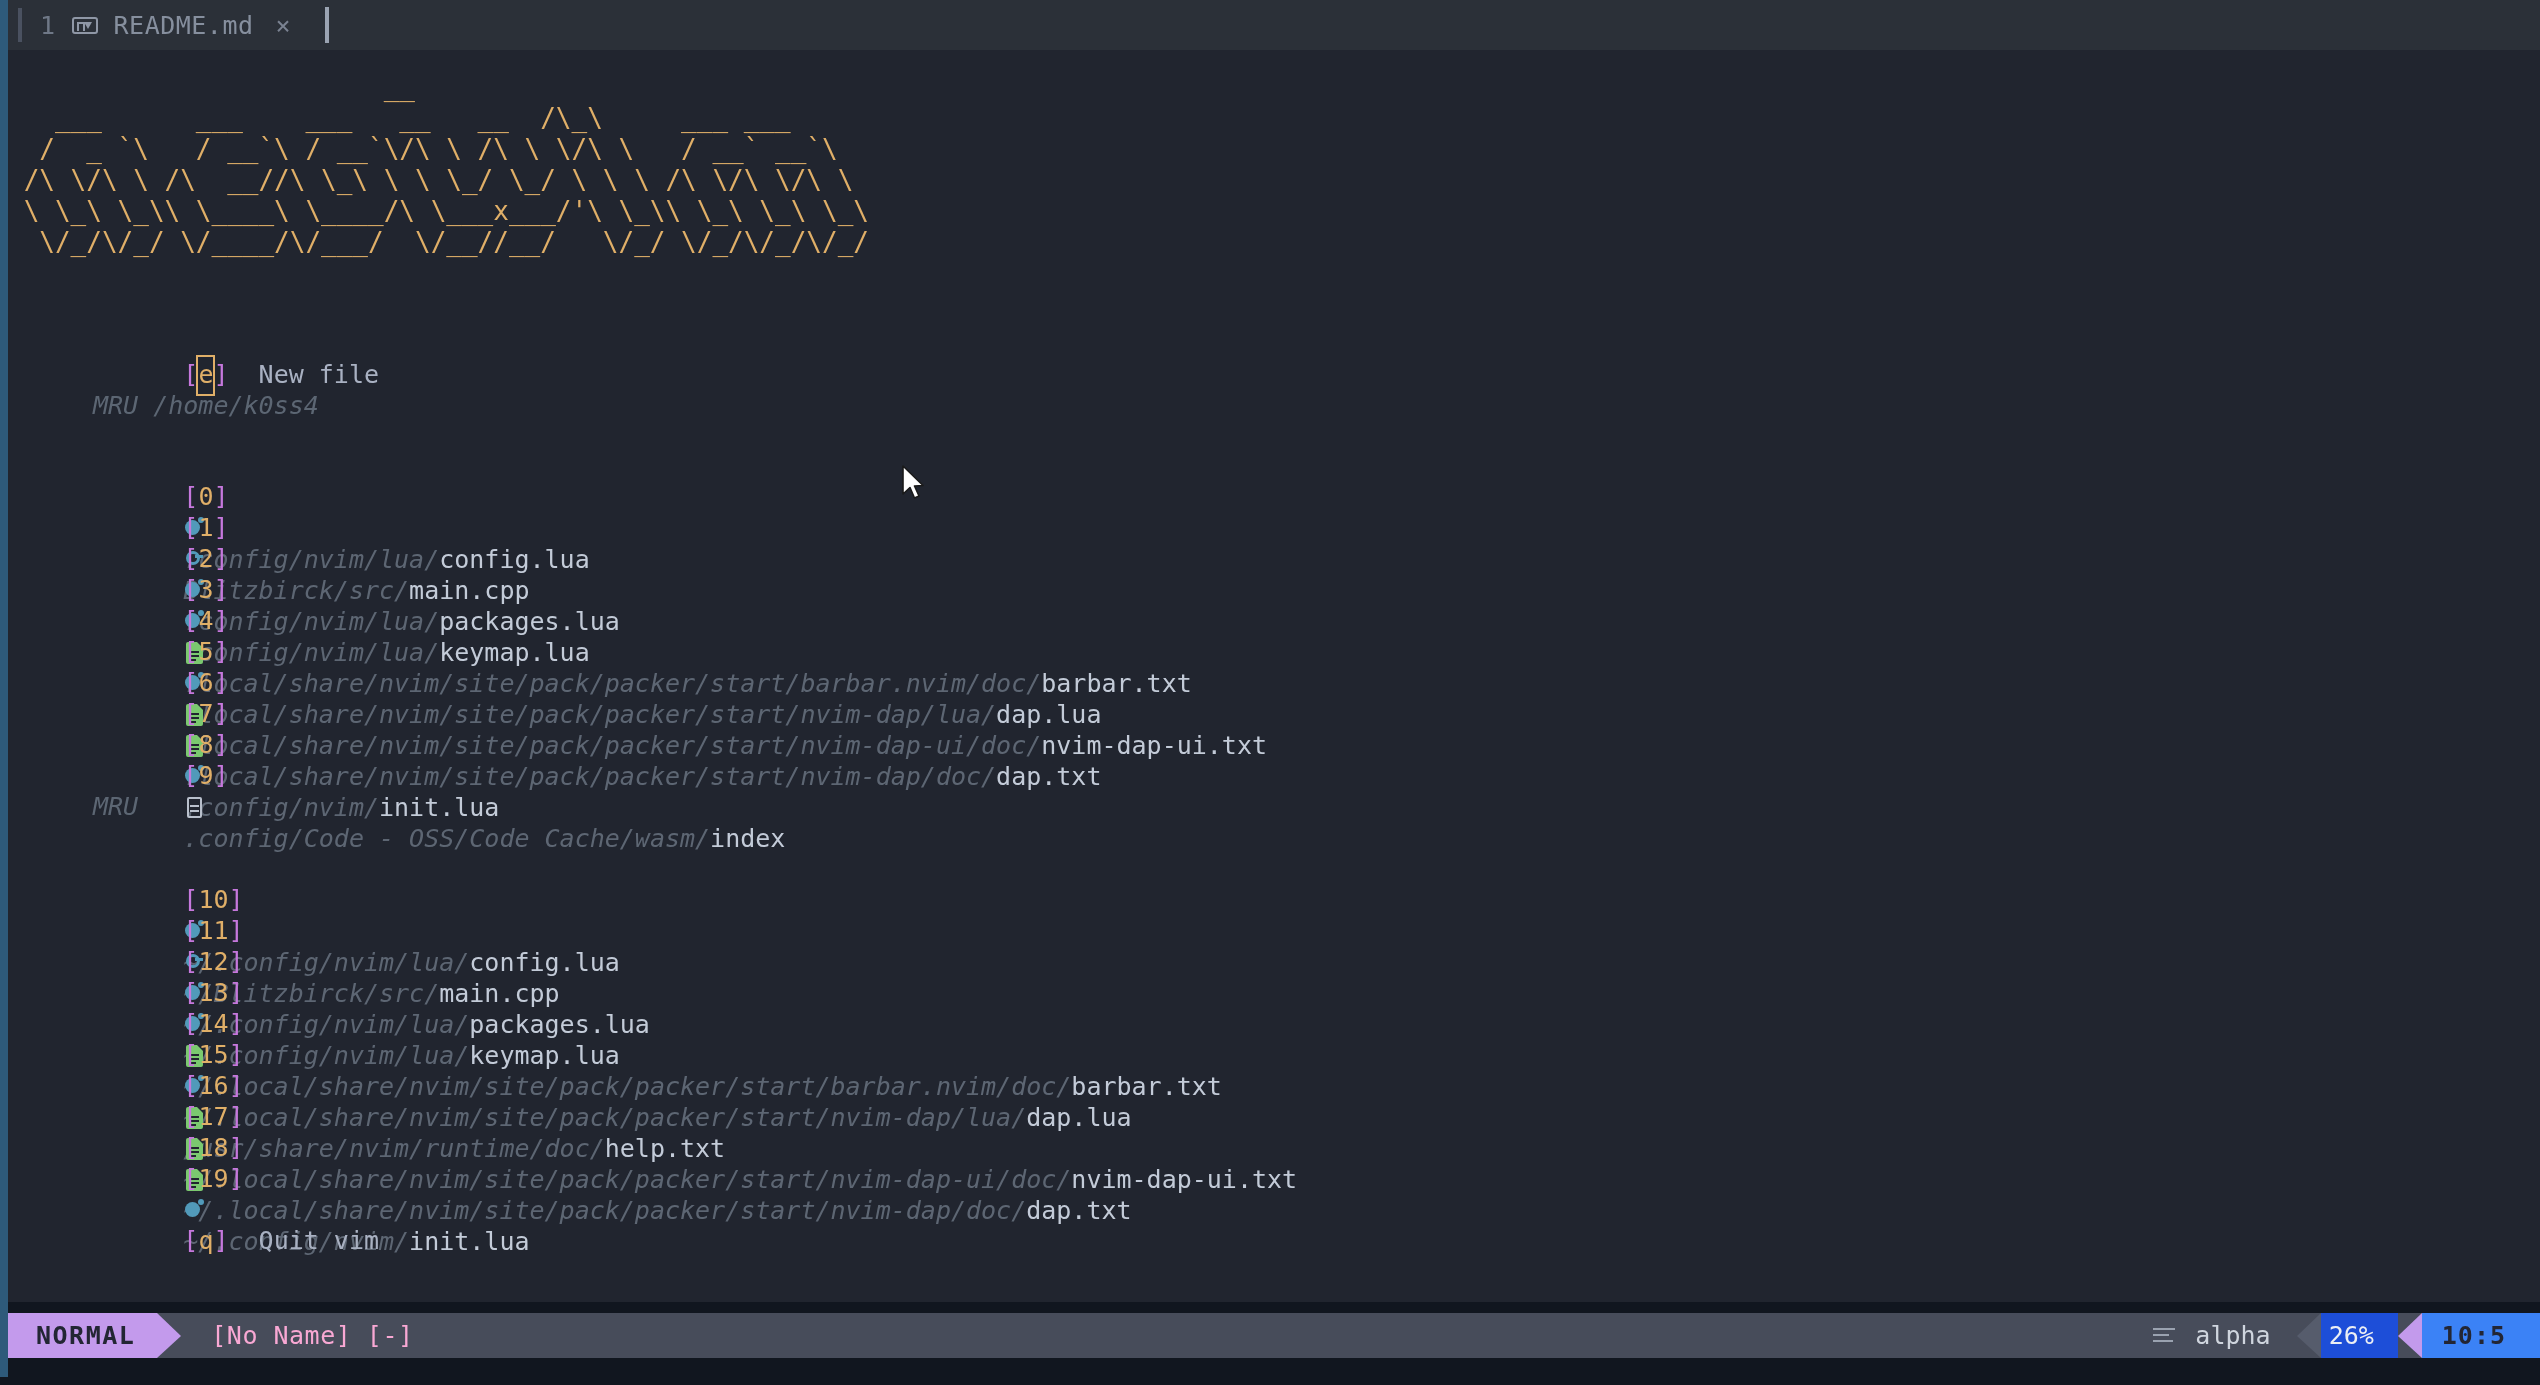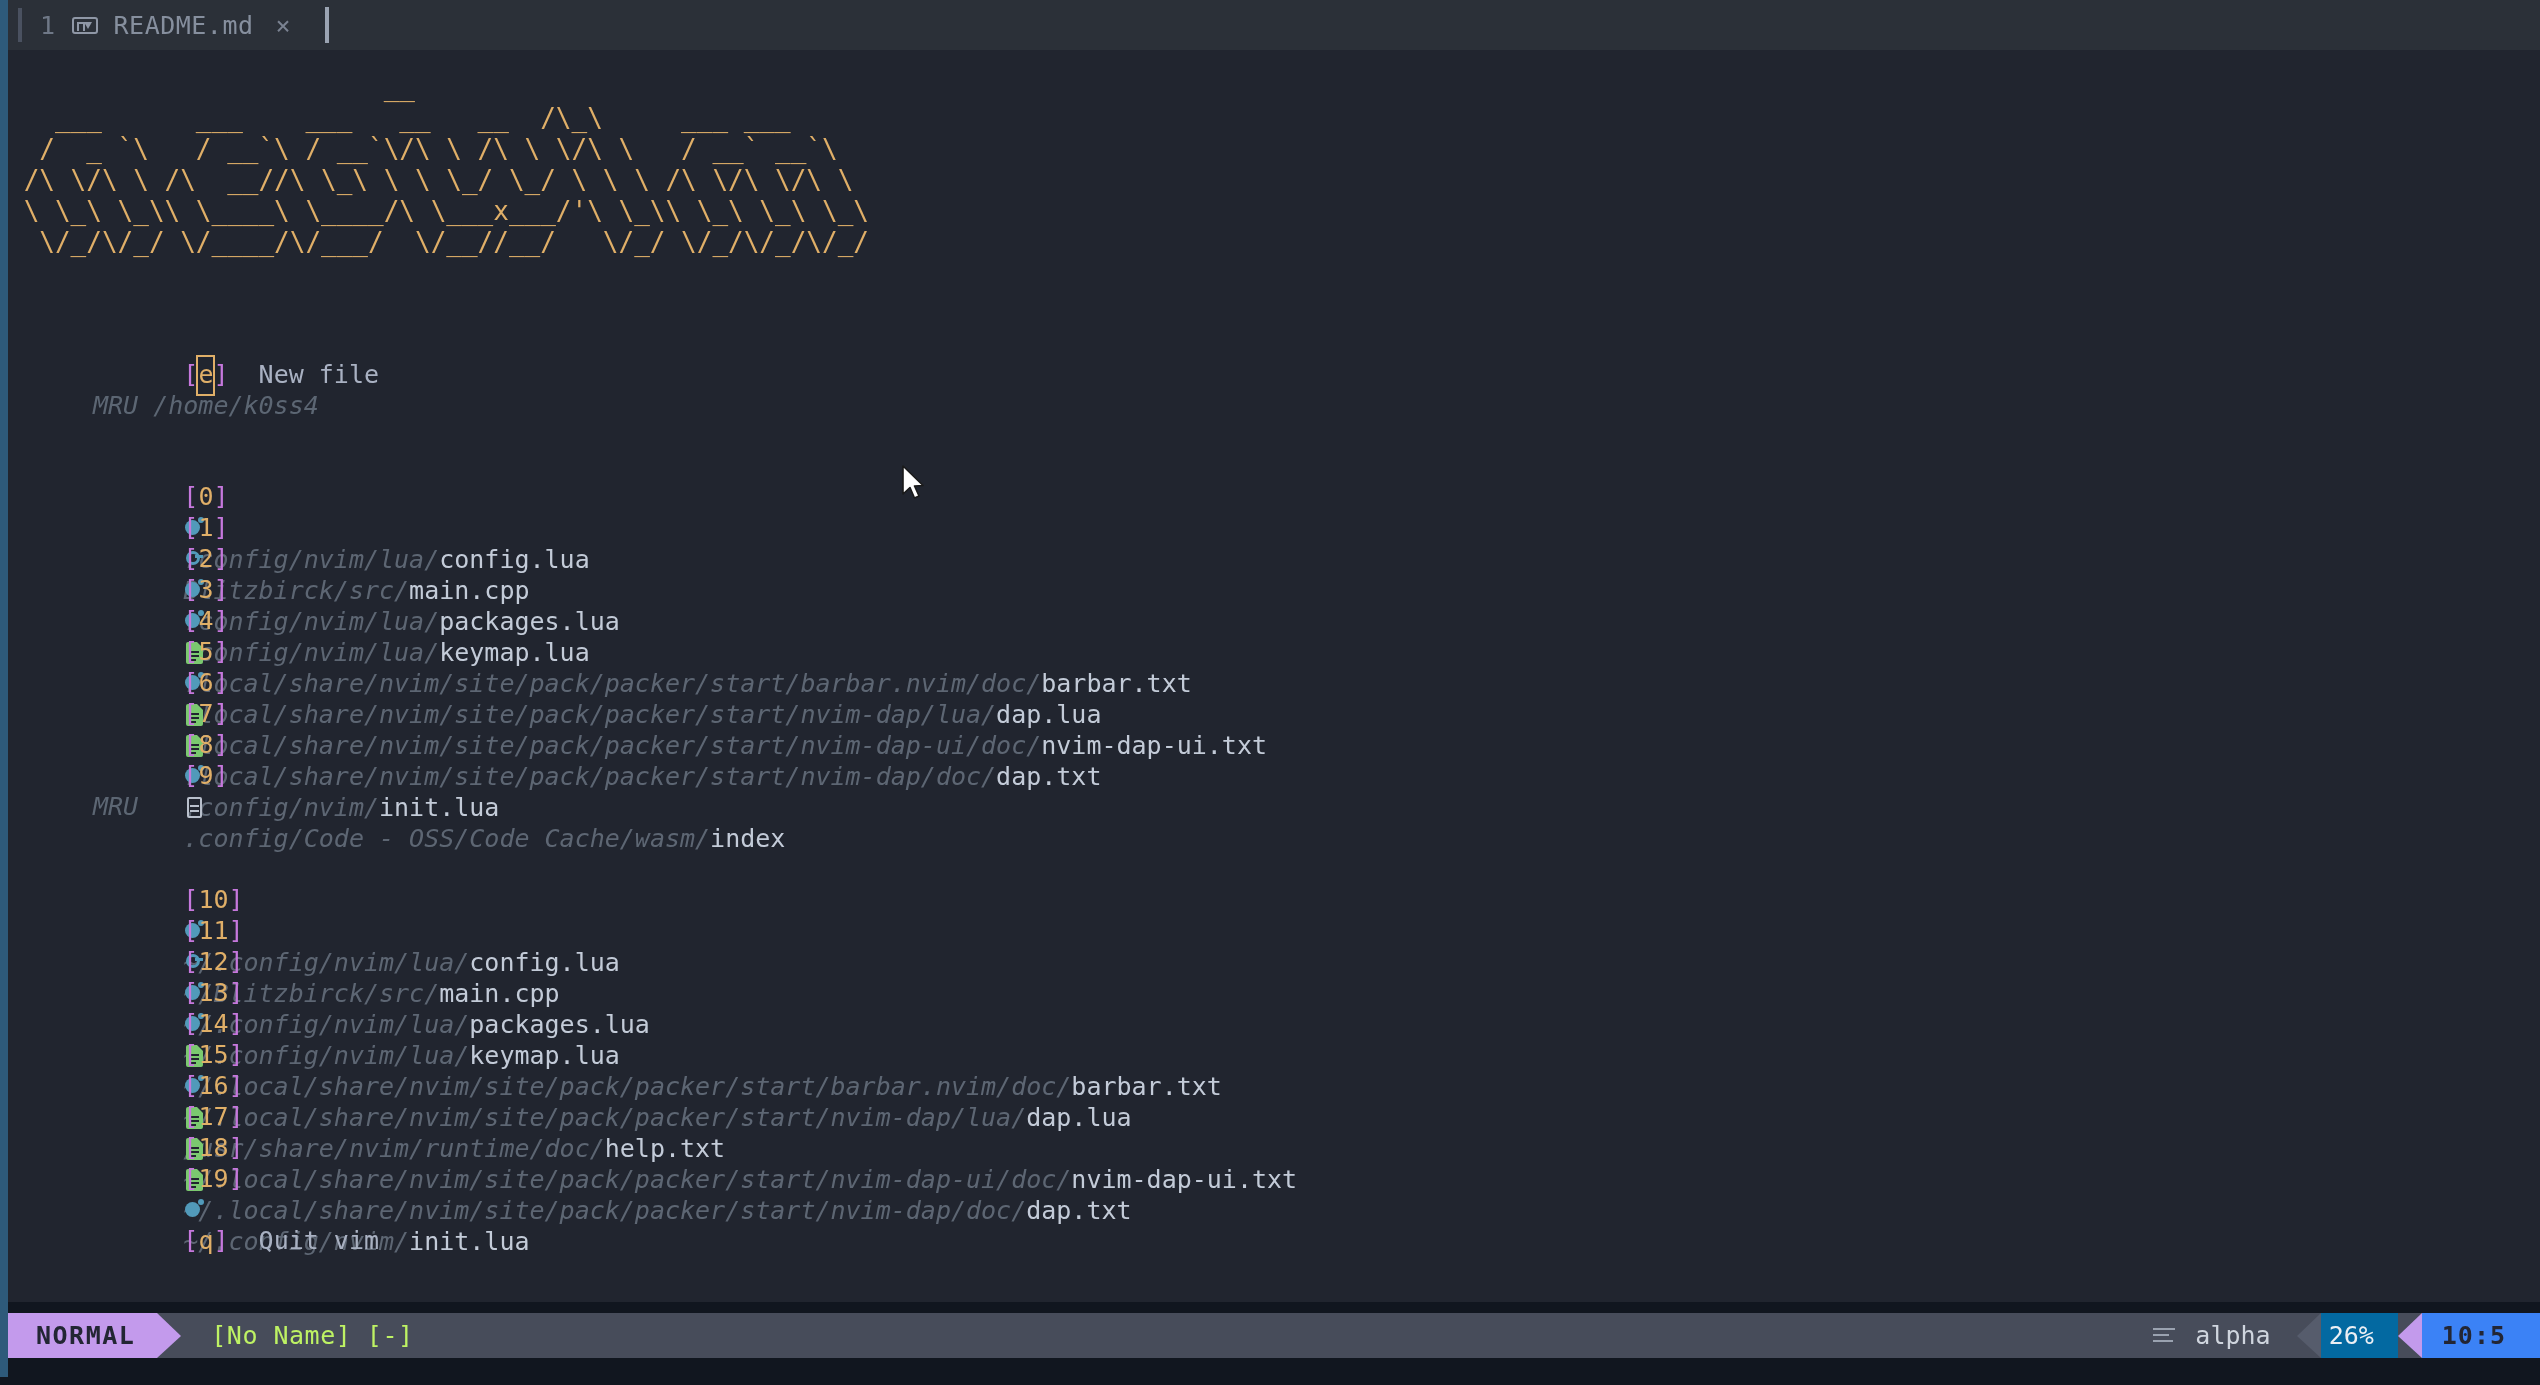--- a/index.html
+++ b/index.html
@@ -299,21 +299,21 @@
   .sl-arrow-right {
     width: 0; height: 0;
     border-top: 23px solid transparent;
     border-bottom: 22px solid transparent;
     border-left: 24px solid #c39aec;
   }
   .sl-filename {
     display: flex;
     align-items: center;
     padding: 0 0 0 30px;
-    color: #bef264;
+    color: #f9a8d4;
     letter-spacing: 0.5px;
   }
   .sl-spacer { flex: 1; }
   .sl-ft {
     display: flex;
     align-items: center;
     color: #cfd5de;
     padding-right: 26px;
     gap: 18px;
   }
@@ -333,21 +333,21 @@
   .sl-lines-icon i:nth-child(1) { top: 2px;  width: 22px; }
   .sl-lines-icon i:nth-child(2) { top: 8px;  width: 16px; }
   .sl-lines-icon i:nth-child(3) { top: 14px; width: 20px; }
   .sl-arrow-left-mid {
     width: 0; height: 0;
     border-top: 23px solid transparent;
     border-bottom: 22px solid transparent;
     border-right: 24px solid #565c6c;
   }
   .sl-percent {
-    background: #0369a1;
+    background: #1d4ed8;
     color: #eceff4;
     display: flex;
     align-items: center;
     padding: 0 24px 0 8px;
   }
   .sl-arrow-left-end {
     width: 0; height: 0;
     border-top: 23px solid transparent;
     border-bottom: 22px solid transparent;
     border-right: 24px solid #c39aec;

